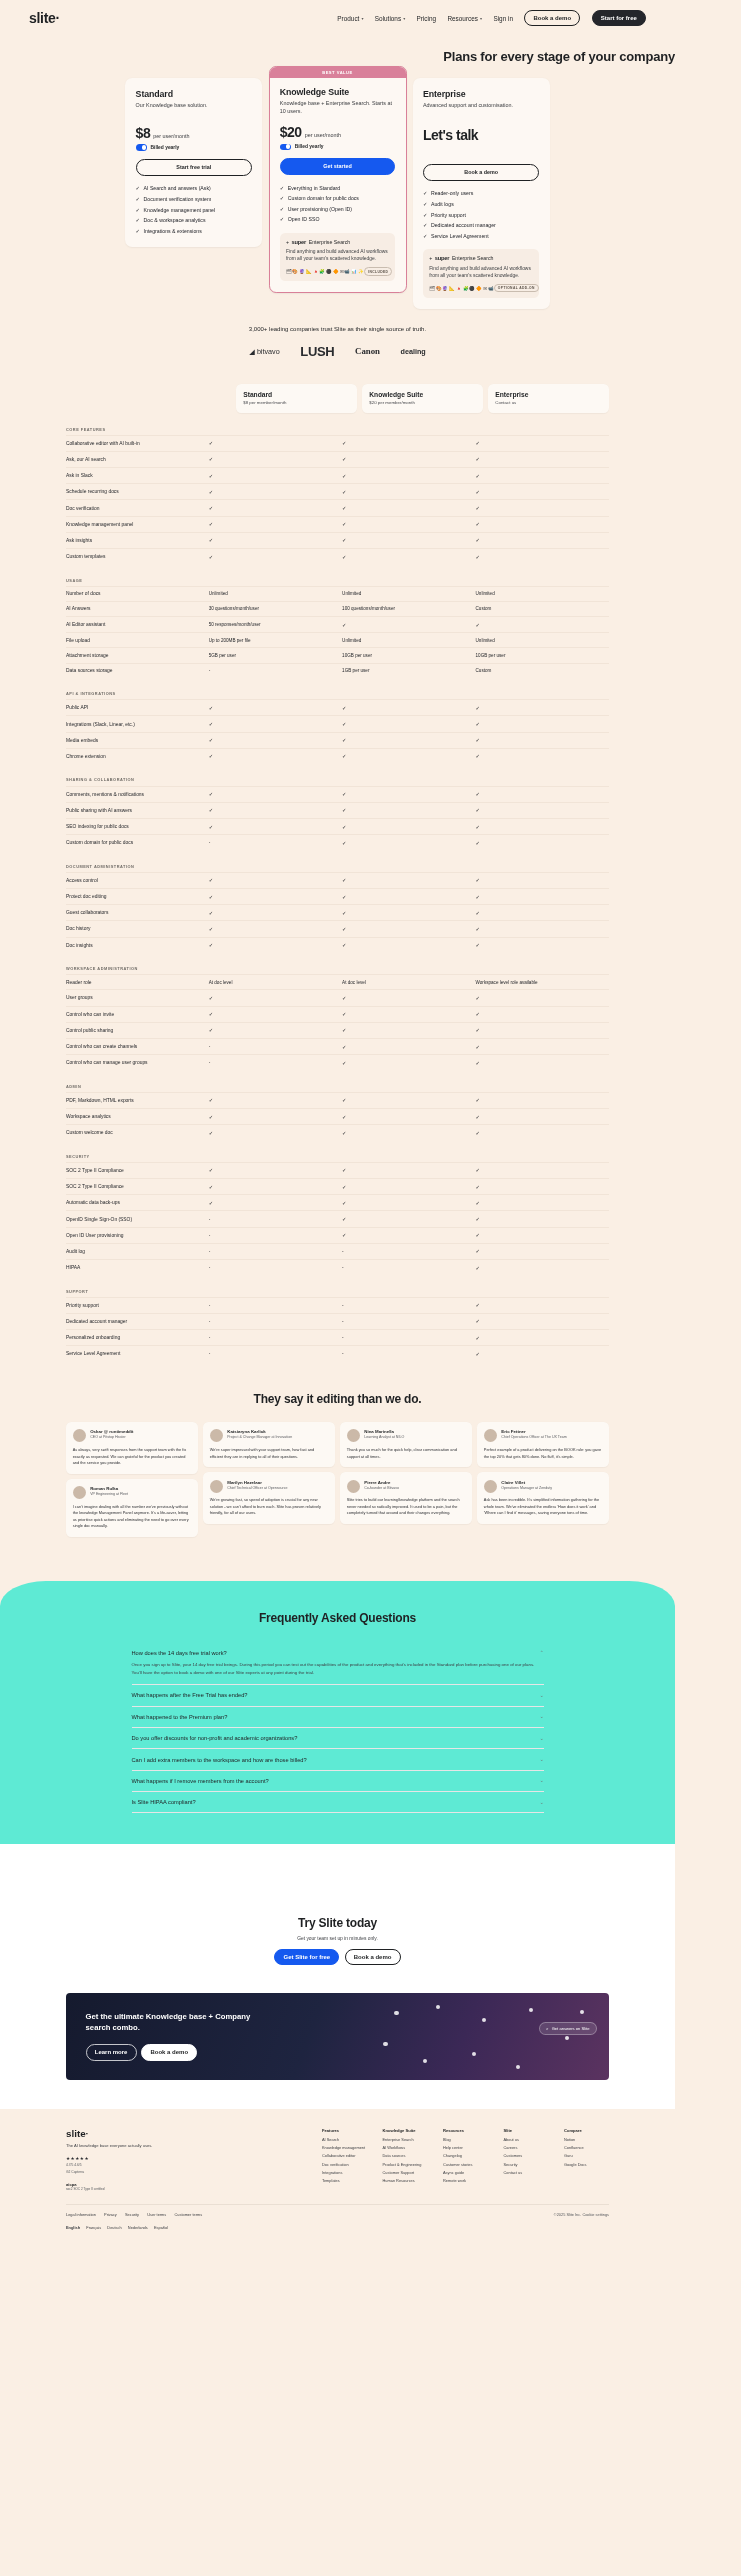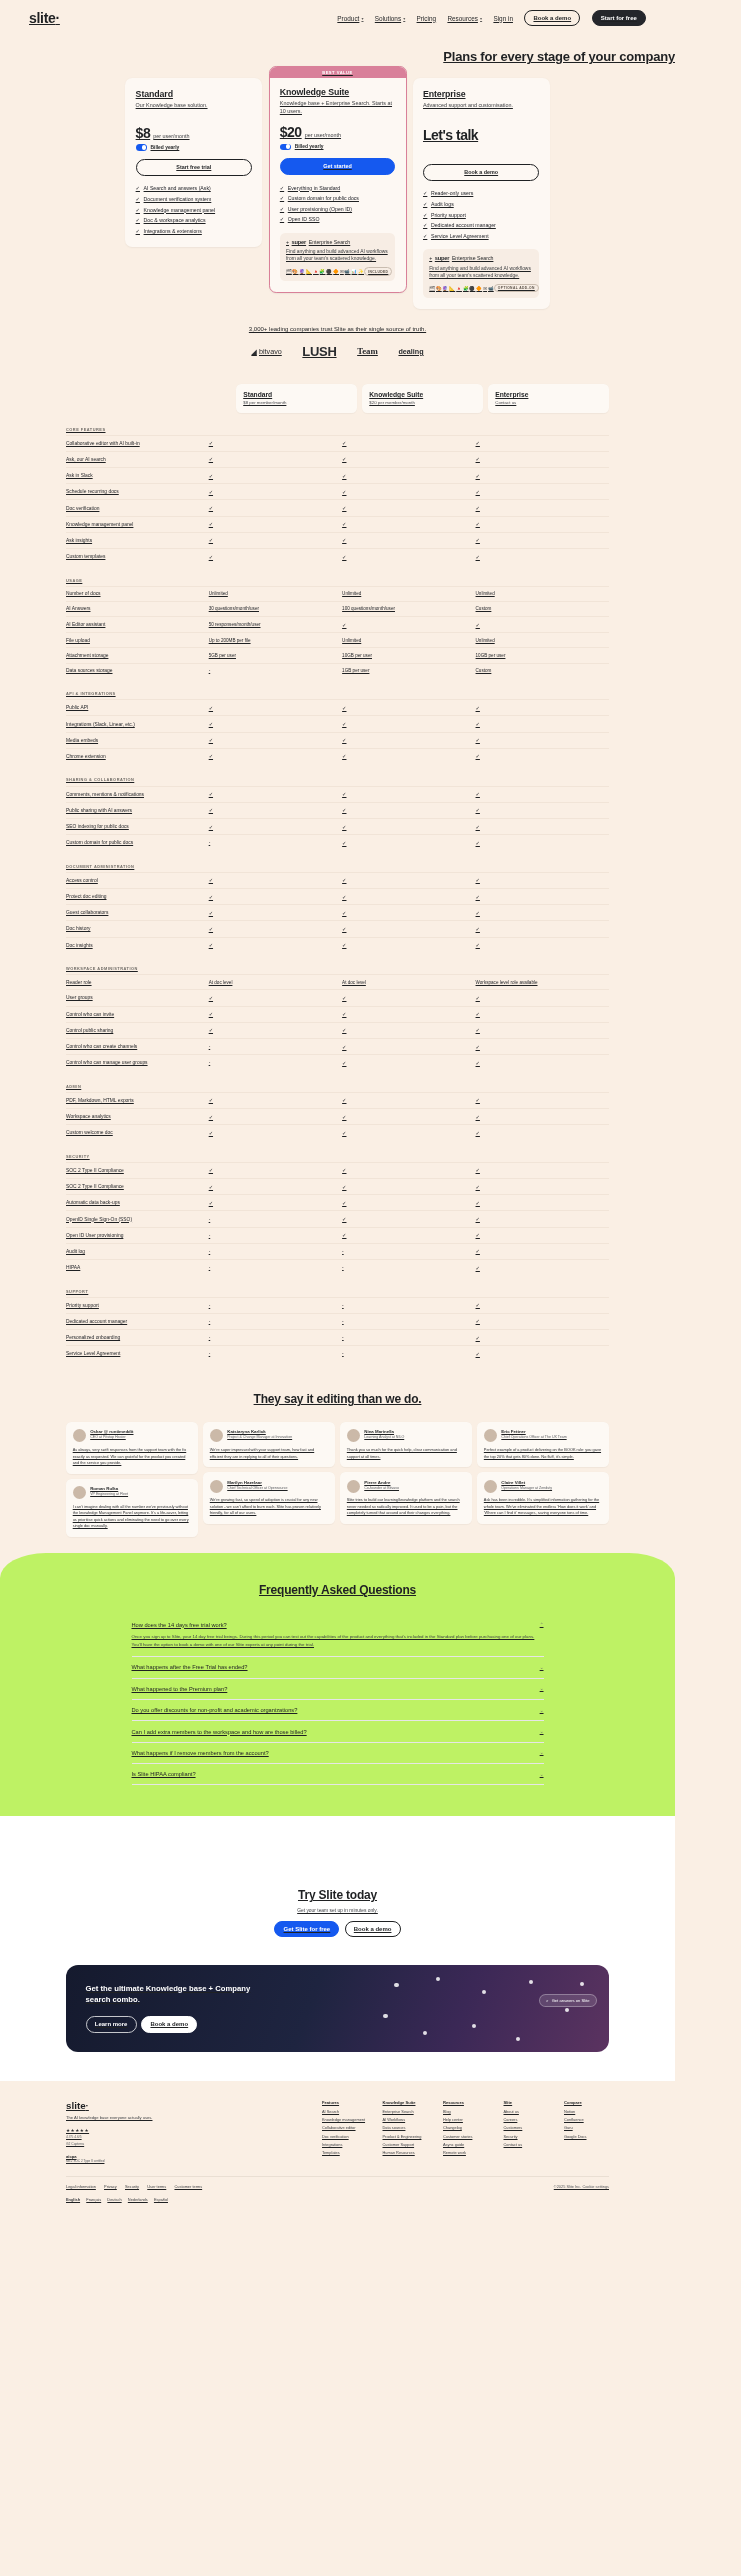--- a/index.html
+++ b/index.html
@@ -3,21 +3,21 @@
 <meta charset="utf-8">
 <style>
   * { box-sizing: border-box; margin: 0; padding: 0; }
   html, body { width: 742px; }
   body {
     font-family: "Liberation Sans", sans-serif;
     background: #FAEFE4;
     color: #1F2123;
     -webkit-font-smoothing: antialiased;
   }
-  .page { width: 675px; position: relative; overflow: hidden; text-decoration: underline; }
+  .page { width: 675px; position: relative; overflow: hidden; }
 
   
   .nav { height: 36px; display:flex; align-items:center; padding: 0 29px; }
   .logo { font-size: 14px; font-weight: 700; letter-spacing:-0.3px; }
   .logo .dot { color:#1F2123; }
   .nav-right { margin-left:auto; display:flex; align-items:center; gap: 11.3px; }
   .nav-link { font-size: 6.4px; color:#1F2123; display:flex; align-items:center; gap:2.1px; cursor:pointer; }
   .caret { font-size:4.1px; opacity:.7; }
   .btn { border-radius: 515px; font-size: 6px; font-weight:700; padding: 4.1px 8.2px; cursor:pointer; white-space:nowrap; }
   .btn-outline { border:0.5px solid #1F2123; background:transparent; color:#1F2123; }
@@ -81,38 +81,38 @@
   .t-grid { display:flex; gap:5.2px; padding: 0 66px; margin-top:15.5px; align-items:flex-start; }
   .t-col { display:flex; flex-direction:column; gap:5.2px; flex:1; }
   .t-card { background:#FDF9F4; border-radius:5.2px; padding:7.2px 6.7px; box-shadow:0 0.5px 1px rgba(0,0,0,.04); }
   .t-head { display:flex; gap:4.1px; align-items:flex-start; }
   .avatar { width:13.4px; height:13.4px; border-radius:50%; background:#CBB9A8; flex:0 0 13.4px; }
   .t-name { font-size:4.4px; font-weight:700; }
   .t-role { font-size:3.6px; color:#5A5C60; margin-top:1px; line-height:1.45; }
   .t-quote { font-size:3.9px; color:#2C2E32; line-height:1.65; margin-top:4.6px; }
 
   
-  .faq-bg { background:#bef264; border-radius: 46px 46px 0 0 / 25px 25px 0 0; margin-top:16px; padding: 30px 66px 31px; }
+  .faq-bg { background:#5eead4; border-radius: 46px 46px 0 0 / 25px 25px 0 0; margin-top:44px; padding: 30px 66px 31px; }
   .faq-title { text-align:center; font-size:12px; font-weight:700; letter-spacing:-0.2px; }
   .faq-list { margin: 17.5px auto 0; max-width: 412px; }
   .faq-item { border-bottom:0.5px solid #E6E6E6; padding: 7.2px 0; }
   .faq-q { display:flex; justify-content:space-between; align-items:center; font-size:5.7px; cursor:pointer; }
   .chev { font-size:4.6px; color:#6A6A6A; }
   .faq-a { font-size:4.4px; color:#3C3E42; line-height:1.85; margin-top:5.2px; }
 
   
   .try { text-align:center; padding: 24px 0 5.2px; background:#fff; }
   .try h2 { font-size:12px; font-weight:700; letter-spacing:-0.2px;margin-top:48px; }
   .try p { font-size:4.9px; color:#3C3E42; margin-top:5.2px; }
   .try-btns { display:flex; gap:5.2px; justify-content:center; margin-top:8.2px; }
 
   
   .promo-wrap { background:#fff; padding: 23px 66px 29px; }
   .promo { background: linear-gradient(110deg,#151A2E 0%, #1E2440 45%, #3B2856 72%, #5B3360 100%);
-           border-radius:12px; padding: 17.5px 19.6px; color:#fff; position:relative; overflow:hidden; min-height:87px; }
+           border-radius:4px; padding: 17.5px 19.6px; color:#fff; position:relative; overflow:hidden; min-height:87px; }
   .promo h3 { font-size:7.7px; font-weight:700; line-height:1.45; max-width:170px; }
   .promo-btns { display:flex; gap:4.6px; margin-top:11.3px; }
   .btn-ghost { border:0.5px solid rgba(255,255,255,.75); color:#fff; background:transparent; }
   .btn-white { background:#fff; color:#1F2123; border:0.5px solid #fff; }
   .promo-art { position:absolute; right:13.4px; top:11.3px; width:222px; height:67px; }
   .node { position:absolute; width:4.6px; height:4.6px; border-radius:50%; background:rgba(255,255,255,.85); }
   .search-chip { position:absolute; right:12.4px; top:29px; background:rgba(255,255,255,.12); border:0.5px solid rgba(255,255,255,.3);
                  border-radius:515px; padding:3.1px 6.2px; font-size:4.1px; display:flex; gap:3.1px; align-items:center; }
 
   
@@ -321,21 +321,21 @@
     </div>
   </div>
 
   <div class="trust">3,000+ leading companies trust Slite as their single source of truth.</div>
   <div class="logos">
     <span class="bitvavo">
         <span>◢</span>
         <span>bitvavo</span>
       </span>
     <span class="lush">LUSH</span>
-    <span class="canon">Team</span>
+    <span class="canon">Canon</span>
     <span class="logitech">dealing</span>
   </div>
 
   <div class="table-wrap">
     <div class="plan-head">
       <div class="plan-card">
         <h4>Standard</h4>
         <div class="pp">$8 per member/month</div>
       </div>
       <div class="plan-card">

